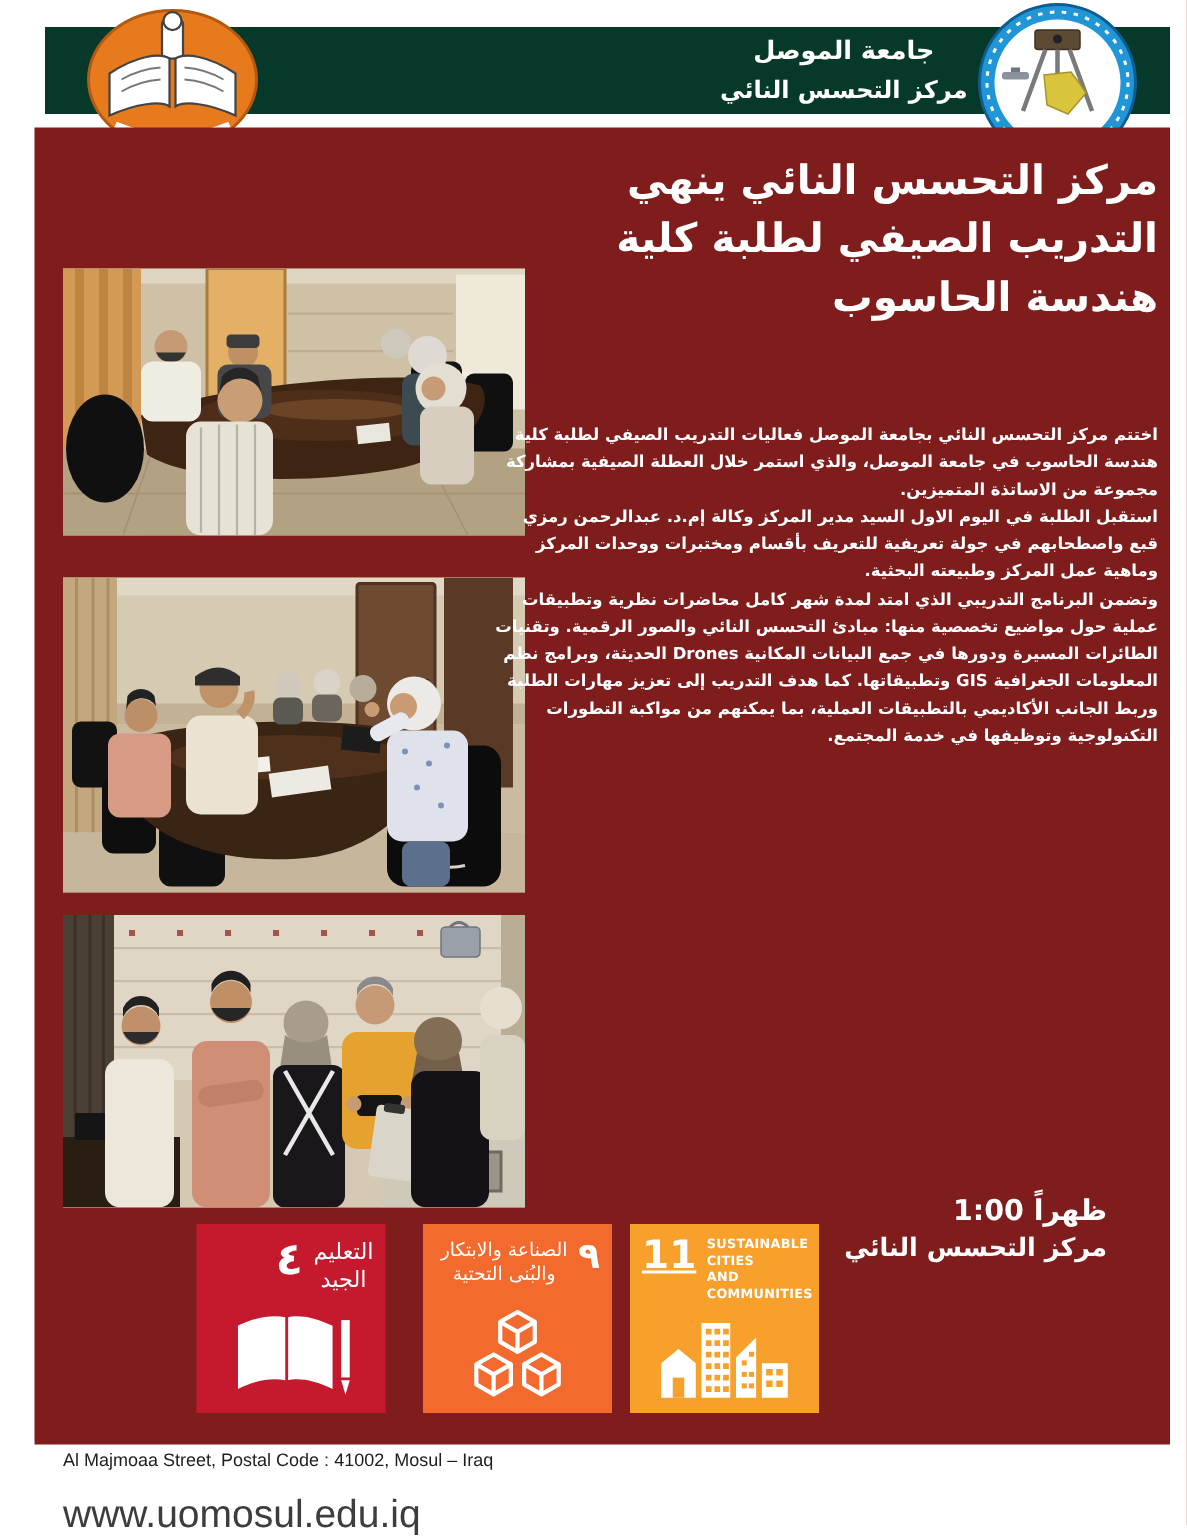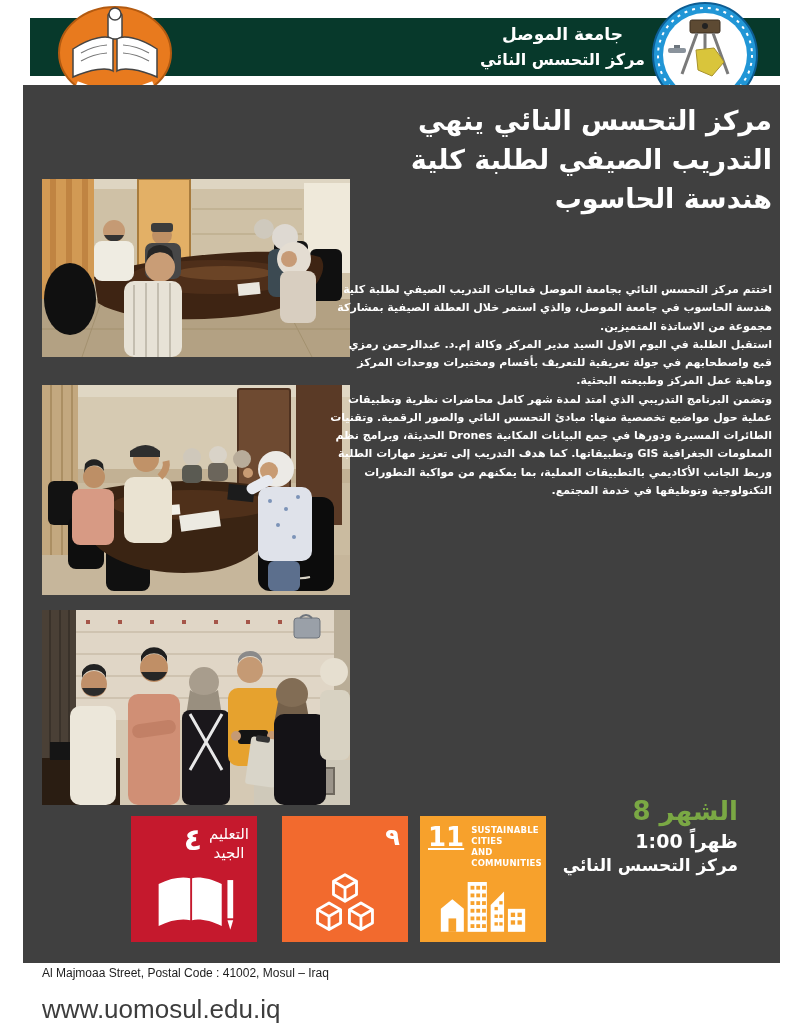--- a/index.html
+++ b/index.html
@@ -81,21 +81,21 @@
       <circle cx="53" cy="53" r="47" fill="none" stroke="#ffffff" stroke-width="2" stroke-dasharray="3 5"></circle>
       <rect x="38" y="18" width="30" height="13" rx="2" fill="#5d4a33" stroke="#3c2f20"></rect>
       <circle cx="53" cy="24" r="3" fill="#222"></circle>
       <path d="M45,31 L30,72 M61,31 L76,72 M53,31 L53,62" stroke="#7a7a7a" stroke-width="3" fill="none"></path>
       <path d="M44,48 L62,46 L68,54 L72,60 L60,74 L46,68 Z" fill="#d9c53b" stroke="#a8922a"></path>
       <rect x="16" y="46" width="18" height="5" rx="2" fill="#8a939c"></rect>
       <rect x="22" y="43" width="6" height="3" fill="#6d767e"></rect>
     </svg>
   </div>
 
-  <div class="main-box" style="background-color: #404040;">
+  <div class="main-box" style="background-color: #7f1d1d;">
 
     <div class="photo photo-1">
       <svg width="308" height="178" viewBox="0 0 308 178">
         <rect width="308" height="178" fill="#cfc1a6"></rect>
         <rect width="308" height="10" fill="#ded5c2"></rect>
         <rect x="0" y="0" width="52" height="178" fill="#d29a54"></rect>
         <rect x="8" y="0" width="6" height="178" fill="#c08442"></rect>
           <rect x="24" y="0" width="6" height="178" fill="#c08442"></rect>
           <rect x="40" y="0" width="6" height="178" fill="#c08442"></rect>
         <rect x="96" y="0" width="52" height="120" fill="#e3b066"></rect>
@@ -234,21 +234,20 @@
     </div>
 
     <div class="article-title">مركز التحسس النائي  ينهي
 التدريب الصيفي لطلبة كلية
 هندسة الحاسوب</div>
     <div class="article-body">اختتم مركز التحسس النائي بجامعة الموصل فعاليات التدريب الصيفي لطلبة كلية هندسة الحاسوب في جامعة الموصل، والذي استمر خلال العطلة الصيفية بمشاركة مجموعة من الاساتذة المتميزين.
 استقبل الطلبة في اليوم الاول السيد مدير المركز وكالة إم.د. عبدالرحمن رمزي قبع واصطحابهم في جولة تعريفية للتعريف بأقسام ومختبرات ووحدات المركز وماهية عمل المركز وطبيعته البحثية.
 وتضمن البرنامج التدريبي الذي امتد لمدة شهر كامل محاضرات نظرية وتطبيقات عملية حول مواضيع تخصصية منها: مبادئ التحسس النائي والصور الرقمية. وتقنيات الطائرات المسيرة ودورها في جمع البيانات المكانية Drones الحديثة، وبرامج نظم المعلومات الجغرافية GIS وتطبيقاتها.  كما هدف التدريب إلى تعزيز مهارات الطلبة وربط الجانب الأكاديمي بالتطبيقات العملية، بما يمكنهم من مواكبة التطورات التكنولوجية وتوظيفها في خدمة المجتمع.</div>
 
     <div class="event">
-      <div class="month" style="color: rgb(122, 168, 68);">الشهر 8</div>
       <div class="time">1:00 ظهراً</div>
       <div class="loc">مركز التحسس النائي</div>
     </div>
 
     <div class="sdg sdg-4" style="background-color: rgb(197, 25, 45);">
       <div class="sdg-head rtl">
         <span class="sdg-title-ar">التعليم
 الجيد</span>
         <span class="sdg-num-ar">٤</span>
       </div>
@@ -258,20 +257,22 @@
           <path d="M74,12 C62,6 50,4 43,6 L43,50 C50,48 62,50 74,56 Z" fill="#ffffff"></path>
           <rect x="80" y="8" width="6" height="40" fill="#ffffff"></rect>
           <path d="M80,50 L86,50 L83,60 Z" fill="#ffffff"></path>
         </svg>
       </div>
     </div>
 
     <div class="sdg sdg-9" style="background-color: rgb(242, 106, 46);">
       <div class="sdg-head rtl">
         <span class="sdg-num-ar small">٩</span>
+        <span class="sdg-title-ar small">الصناعة والابتكار
+والبُنى التحتية</span>
       </div>
       <div class="sdg-icon">
         <svg width="84" height="62" viewBox="0 0 90 70" fill="none" stroke="#ffffff" stroke-width="3.2" stroke-linejoin="round">
           <path d="M45,3 L58,10.5 L58,25.5 L45,33 L32,25.5 L32,10.5 Z M45,18 L45,33 M45,18 L32,10.5 M45,18 L58,10.5"></path>
           <path d="M27,35 L40,42.5 L40,57.5 L27,65 L14,57.5 L14,42.5 Z M27,50 L27,65 M27,50 L14,42.5 M27,50 L40,42.5"></path>
           <path d="M63,35 L76,42.5 L76,57.5 L63,65 L50,57.5 L50,42.5 Z M63,50 L63,65 M63,50 L50,42.5 M63,50 L76,42.5"></path>
         </svg>
       </div>
     </div>
 

